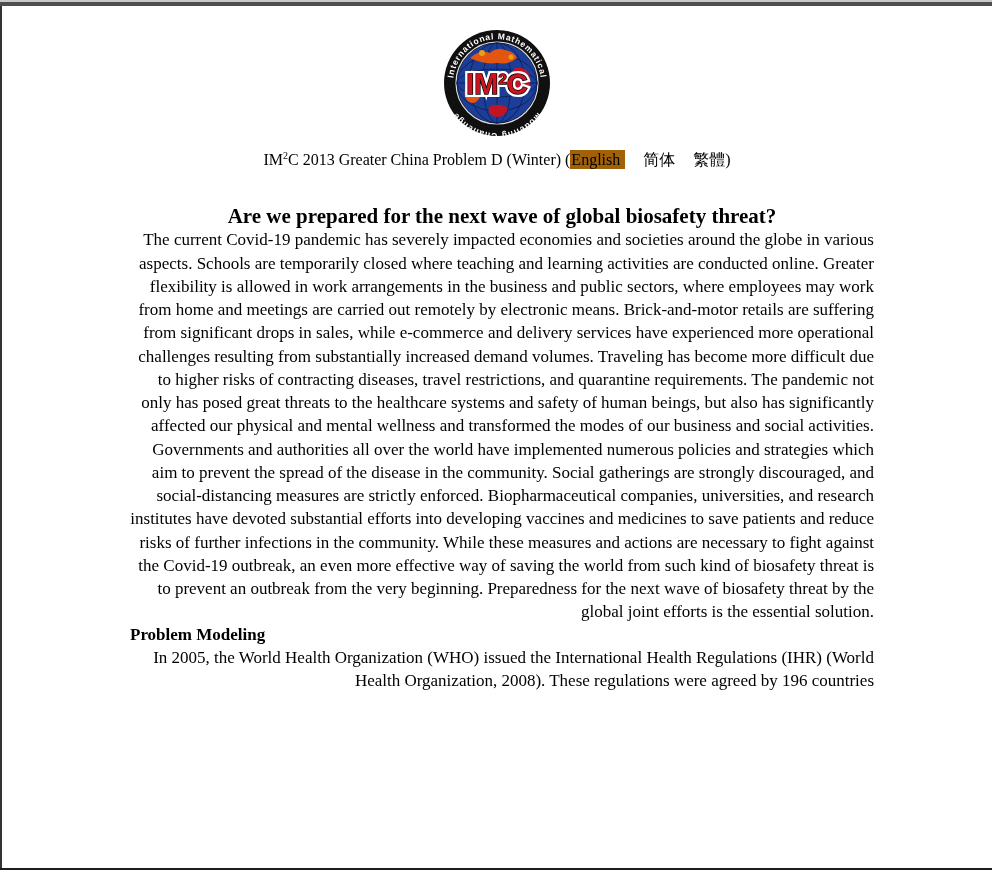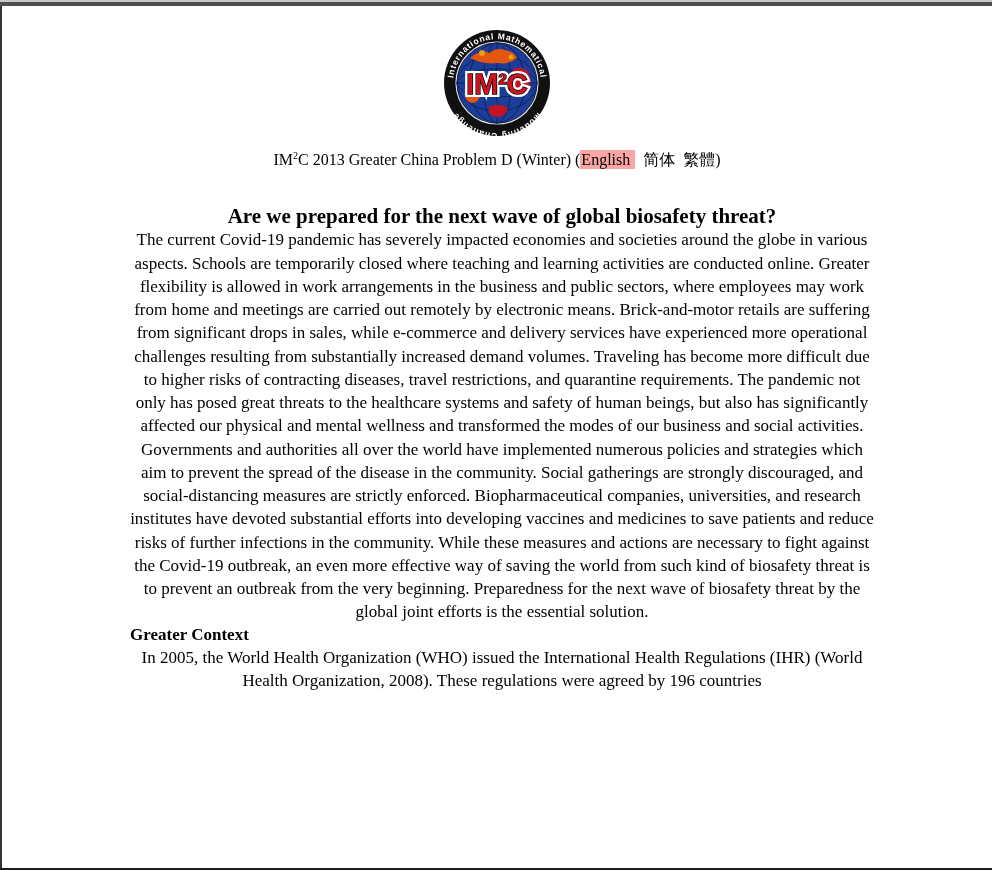--- a/index.html
+++ b/index.html
@@ -27,34 +27,34 @@
   }
   .content { margin:0 118px 0 128px; width:744px; }
 
   .logo-wrap { margin:22px auto 0; width:110px; height:110px; }
 
   .subtitle {
     margin-top:7px; text-align:center; font-size:16px; line-height:21px;
     white-space:nowrap;
   }
   .subtitle sup { font-size:10px; }
-  .hl { background:#fca5a5; padding:1px 5px 1px 1px; }
-  .lang-zh { margin-left:8px; }
+  .hl { background:#a16207; padding:1px 5px 1px 1px; }
+  .lang-zh { margin-left:18px; }
 
   .doc-title {
     margin:34px 0 0 0; text-align:center;
     font-size:21px; font-weight:bold; line-height:24px;
   }
   h2.section-heading {
     margin:0; font-size:17px; font-weight:bold; line-height:22px;
   }
   .h-bg { margin-top:34px; }
   .h-pc { margin-top:16px; }
   p.body-para {
-    margin:0; font-size:17px; line-height:23.25px; text-align:center;
+    margin:0; font-size:17px; line-height:23.25px; text-align:right;
   }
   .p1 { margin-top:21px; }
   .p2 { margin-top:8px; }
   .p3 { margin-top:21px; }
 </style>
 </head>
 <body>
 
 <div class="frame-top"></div>
 <div class="frame-left"></div>
@@ -105,19 +105,19 @@
   </div>
 
   <div class="subtitle"><span>IM</span><sup>2</sup><span>C 2013 Greater China Problem D (Winter) (</span><span class="hl">English</span><span class="lang-zh">简体</span><span class="lang-zh">繁體</span><span>)</span></div>
 
   <div class="content">
     <h1 class="doc-title">Are we prepared for the next wave of global biosafety threat?</h1>
 
     <p class="body-para p1">The current Covid-19 pandemic has severely impacted economies and societies around the globe in various aspects. Schools are temporarily closed where teaching and learning activities are conducted online. Greater flexibility is allowed in work arrangements in the business and public sectors, where employees may work from home and meetings are carried out remotely by electronic means. Brick-and-motor retails are suffering from significant drops in sales, while e-commerce and delivery services have experienced more operational challenges resulting from substantially increased demand volumes. Traveling has become more difficult due to higher risks of contracting diseases, travel restrictions, and quarantine requirements. The pandemic not only has posed great threats to the healthcare systems and safety of human beings, but also has significantly affected our physical and mental wellness and transformed the modes of our business and social activities.</p>
     <p class="body-para p2">Governments and authorities all over the world have implemented numerous policies and strategies which aim to prevent the spread of the disease in the community. Social gatherings are strongly discouraged, and social-distancing measures are strictly enforced. Biopharmaceutical companies, universities, and research institutes have devoted substantial efforts into developing vaccines and medicines to save patients and reduce risks of further infections in the community. While these measures and actions are necessary to fight against the Covid-19 outbreak, an even more effective way of saving the world from such kind of biosafety threat is to prevent an outbreak from the very beginning. Preparedness for the next wave of biosafety threat by the global joint efforts is the essential solution.</p>
 
-    <h2 class="section-heading h-pc">Greater Context</h2>
+    <h2 class="section-heading h-pc">Problem Modeling</h2>
     <p class="body-para p3">In 2005, the World Health Organization (WHO) issued the International Health Regulations (IHR) (World Health Organization, 2008). These regulations were agreed by 196 countries</p>
   </div>
 
 </div>
 
 <div class="frame-bottom"></div>
 
 </body></html>

